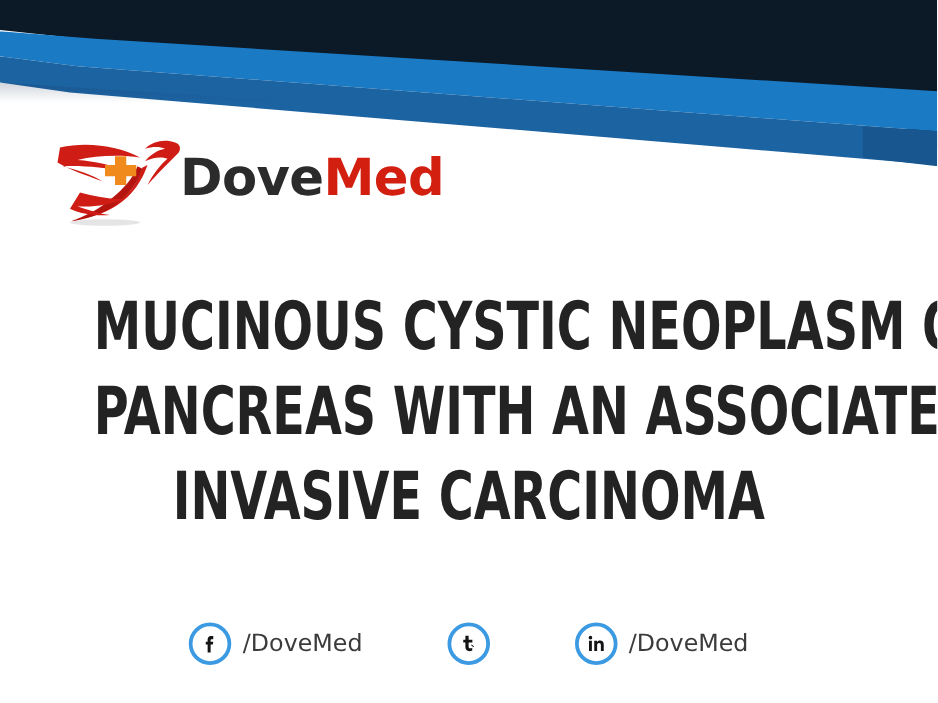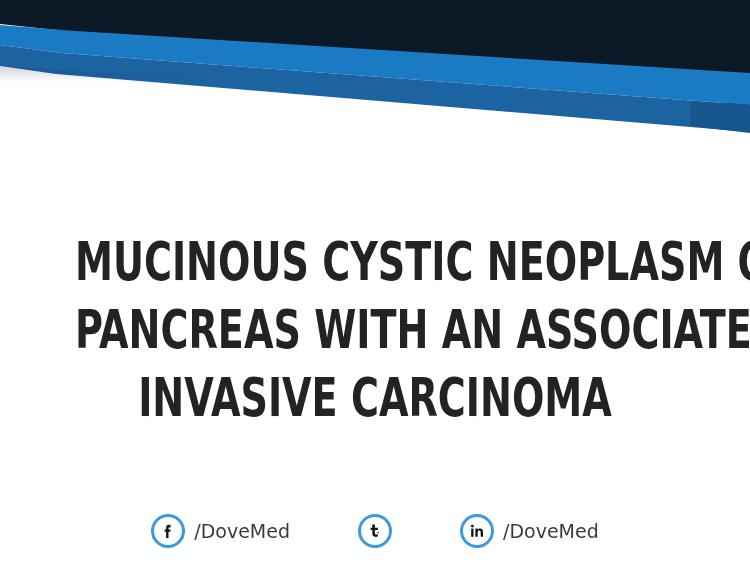--- a/index.html
+++ b/index.html
@@ -123,21 +123,21 @@
     left: 0;
     top: 498px;
     width: 750px;
     display: flex;
     justify-content: center;
     align-items: center;
   }
   .social-item {
     display: flex;
     align-items: center;
-    margin: 16px 34px;
+    margin: 0 34px;
   }
   .social-badge {
     width: 34px;
     height: 34px;
     border-radius: 50%;
     border: 3px solid #3b9ae1;
     background: #ffffff;
     display: flex;
     align-items: center;
     justify-content: center;
@@ -159,20 +159,48 @@
 <div class="card">
 
   <div class="banner">
     <div class="banner-sky-right"></div>
     <div class="slab-top"></div>
     <div class="slab-front"></div>
     <div class="slab-edge"></div>
     <div class="banner-shadow"></div>
   </div>
 
+  <div class="logo">
+    <svg class="logo-mark" viewBox="0 0 104 80">
+
+      <path d="M4 16 C26 11 52 15 68 24 C54 22 34 22 18 26 C32 27 46 30 56 35
+               C40 32 20 30 6 31 C18 34 30 38 38 43 C24 38 10 33 2 28 Z" fill="#cf1d16"></path>
+
+      <path d="M96 12 C88 9 78 11 72 17 C78 15 84 15 88 17 C82 18 76 22 72 27
+               C78 24 85 23 90 25 C84 30 78 38 74 46 C82 37 92 27 99 20
+               C101 17 100 13 96 12 Z" fill="#cf1d16"></path>
+
+      <path d="M74 30 C70 42 62 54 50 62 C40 69 26 73 14 74
+               C26 72 40 67 50 60 C60 53 67 43 70 32 Z" fill="#cf1d16"></path>
+      <path d="M70 33 C66 46 56 58 42 66 C32 71 22 74 13 75
+               C24 71 36 65 45 57 C55 49 62 41 66 31 Z" fill="#b5150f"></path>
+
+      <path d="M20 52 C32 55 46 58 56 57 C44 62 30 64 18 63
+               C26 66 36 69 44 70 C32 71 20 69 12 65 Z" fill="#cf1d16"></path>
+
+      <g>
+        <path d="M40 30 h8 v-7 h9 v7 h8 v9 h-8 v7 h-9 v-7 h-8 z" fill="#f08a1c"></path>
+      </g>
+
+      <ellipse cx="40" cy="76" rx="28" ry="2.6" fill="#cfcfcf" opacity="0.55"></ellipse>
+    </svg>
+    <div class="logo-word">
+      <span class="w-dove">Dove</span><span class="w-med">Med</span>
+    </div>
+  </div>
 
   <div class="title">
     <span class="title-line">MUCINOUS CYSTIC NEOPLASM OF</span>
     <span class="title-line">PANCREAS WITH AN ASSOCIATED</span>
     <span class="title-line">INVASIVE CARCINOMA</span>
   </div>
 
   <div class="social">
 
     <div class="social-item">

